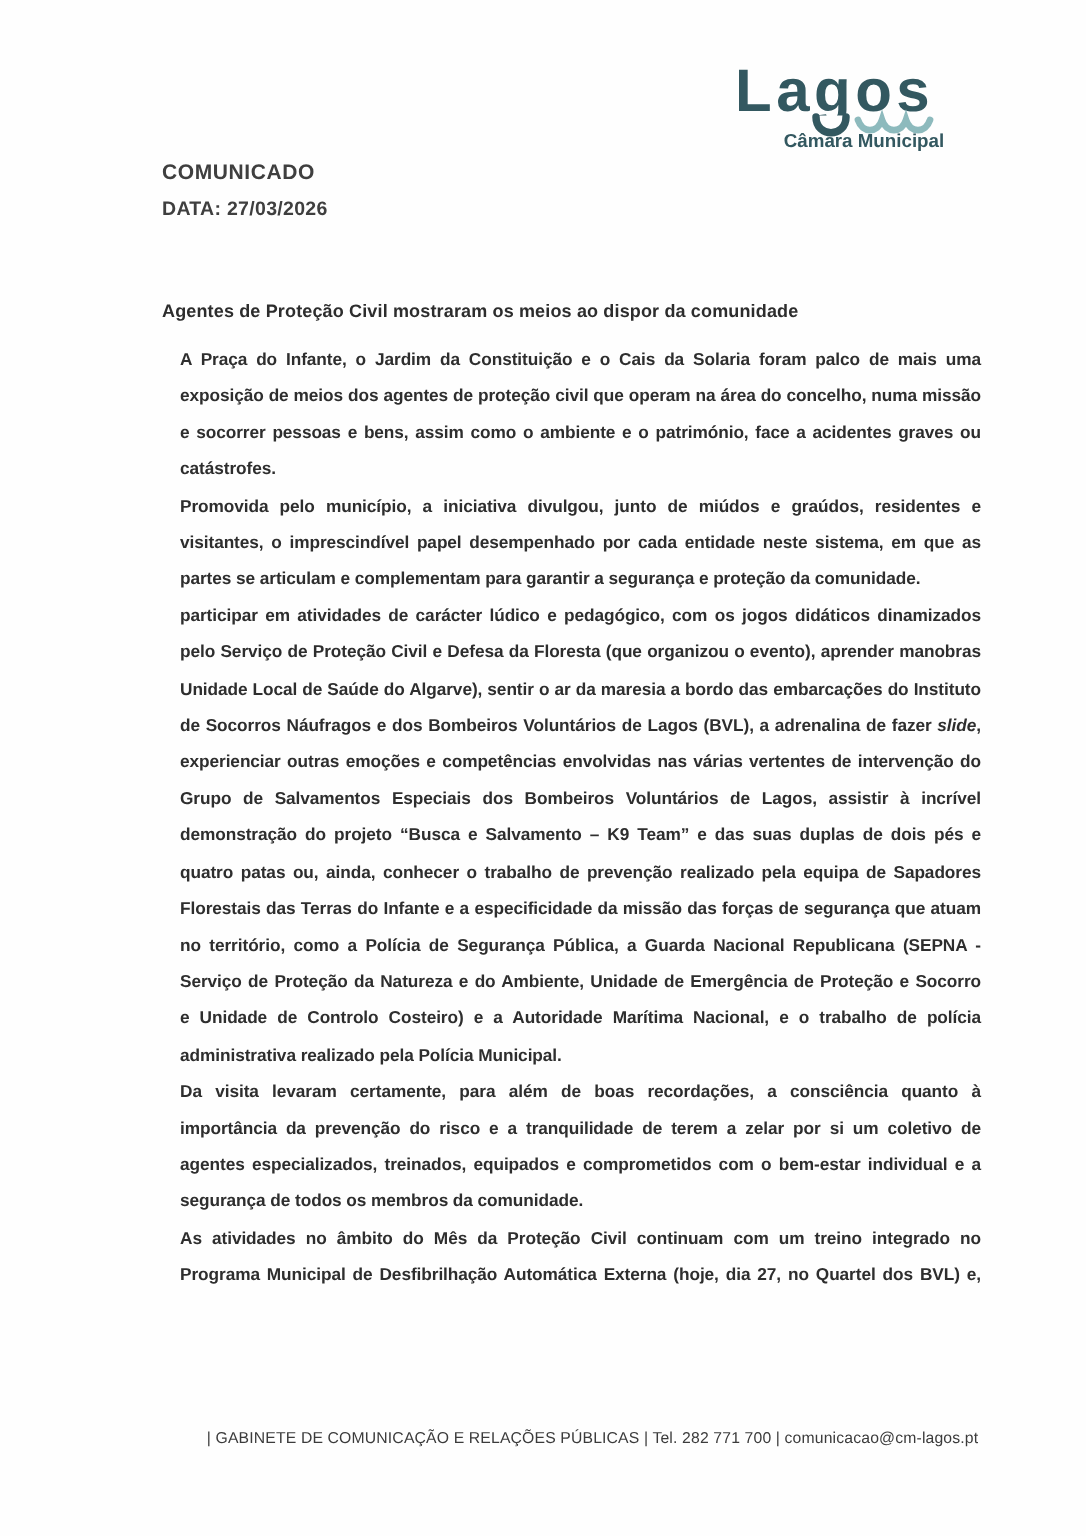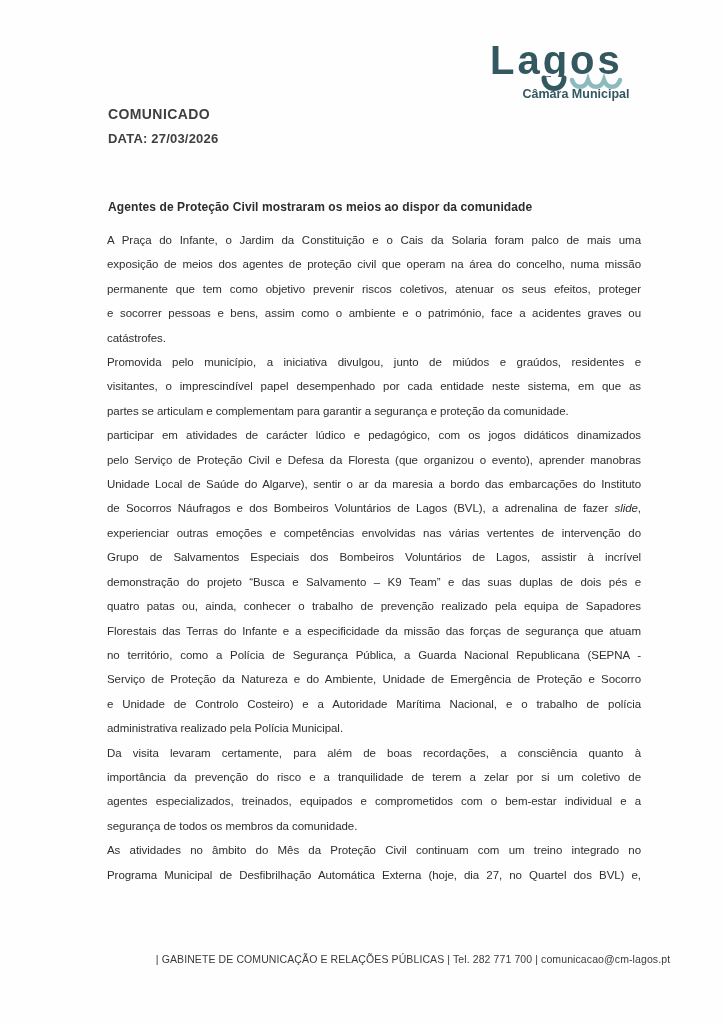--- a/index.html
+++ b/index.html
@@ -11,28 +11,28 @@
     position:absolute; left:108px; top:106px; font-weight:bold; color:#3f3f3f;
   }
   .doc-type  { font-size:14px; letter-spacing:.4px; line-height:16px; }
   .doc-date  { font-size:13px; letter-spacing:.2px; line-height:16px; margin-top:9px; }
   .logo-wrap { position:absolute; left:488px; top:32px; width:152px; height:72px; }
   .title {
     position:absolute; left:108px; top:200px; width:534px; margin:0;
     font-size:12px; font-weight:bold; text-align:left; color:#2d2d2d; letter-spacing:.1px;
   }
   .body-text {
-    position:absolute; left:107px; top:228px; width:534px;
-    font-size:11.5px; line-height:24.4px; color:#2e2e2e; letter-spacing:-0.05px;
+    position:absolute; left:120px; top:228px; width:534px;
+    font-size:11.5px; line-height:24.4px; color:#2e2e2e; letter-spacing:-0.05px;font-weight:bold;
   }
   .body-text .line { text-align:justify; text-align-last:justify; }
   .body-text .line.endp { text-align-last:left; }
   .body-text i { font-style:italic; }
   .footer {
-    position:absolute; left:146px; top:953px; width:534px; text-align:center;
+    position:absolute; left:128px; top:953px; width:534px; text-align:center;
     font-size:10.5px; color:#3b3b3b; letter-spacing:.1px;
   }
 </style>
 </head>
 <body>
 
 <div class="page">
 
   <div class="header-left">
     <div class="doc-type">COMUNICADO</div>
@@ -47,21 +47,20 @@
       <path d="M 84 48 C 87 57, 97 57, 100 48 C 103 57, 113 57, 116 48 C 119 57, 129 57, 132 48" fill="none" stroke-width="4.5" stroke-linecap="round" stroke="#8dbabd"></path>
       <text x="88" y="66" text-anchor="middle" font-family="Liberation Sans, sans-serif" font-size="12.5" font-weight="bold" fill="#335860">Câmara Municipal</text>
     </svg>
   </div>
 
   <h1 class="title">Agentes de Proteção Civil mostraram os meios ao dispor da comunidade</h1>
 
   <div class="body-text">
       <div class="line">A Praça do Infante, o Jardim da Constituição e o Cais da Solaria foram palco de mais uma</div>
       <div class="line">exposição de meios dos agentes de proteção civil que operam na área do concelho, numa missão</div>
-      <div class="line">permanente que tem como objetivo prevenir riscos coletivos, atenuar os seus efeitos, proteger</div>
       <div class="line">e socorrer pessoas e bens, assim como o ambiente e o património, face a acidentes graves ou</div>
       <div class="line endp">catástrofes.</div>
       <div class="line">Promovida pelo município, a iniciativa divulgou, junto de miúdos e graúdos, residentes e</div>
       <div class="line">visitantes, o imprescindível papel desempenhado por cada entidade neste sistema, em que as</div>
       <div class="line endp">partes se articulam e complementam para garantir a segurança e proteção da comunidade.</div>
       <div class="line">participar em atividades de carácter lúdico e pedagógico, com os jogos didáticos dinamizados</div>
       <div class="line">pelo Serviço de Proteção Civil e Defesa da Floresta (que organizou o evento), aprender manobras</div>
       <div class="line">Unidade Local de Saúde do Algarve), sentir o ar da maresia a bordo das embarcações do Instituto</div>
       <div class="line"><span>de Socorros Náufragos e dos Bombeiros Voluntários de Lagos (BVL), a adrenalina de fazer </span><i>slide</i><span>,</span></div>
       <div class="line">experienciar outras emoções e competências envolvidas nas várias vertentes de intervenção do</div>

